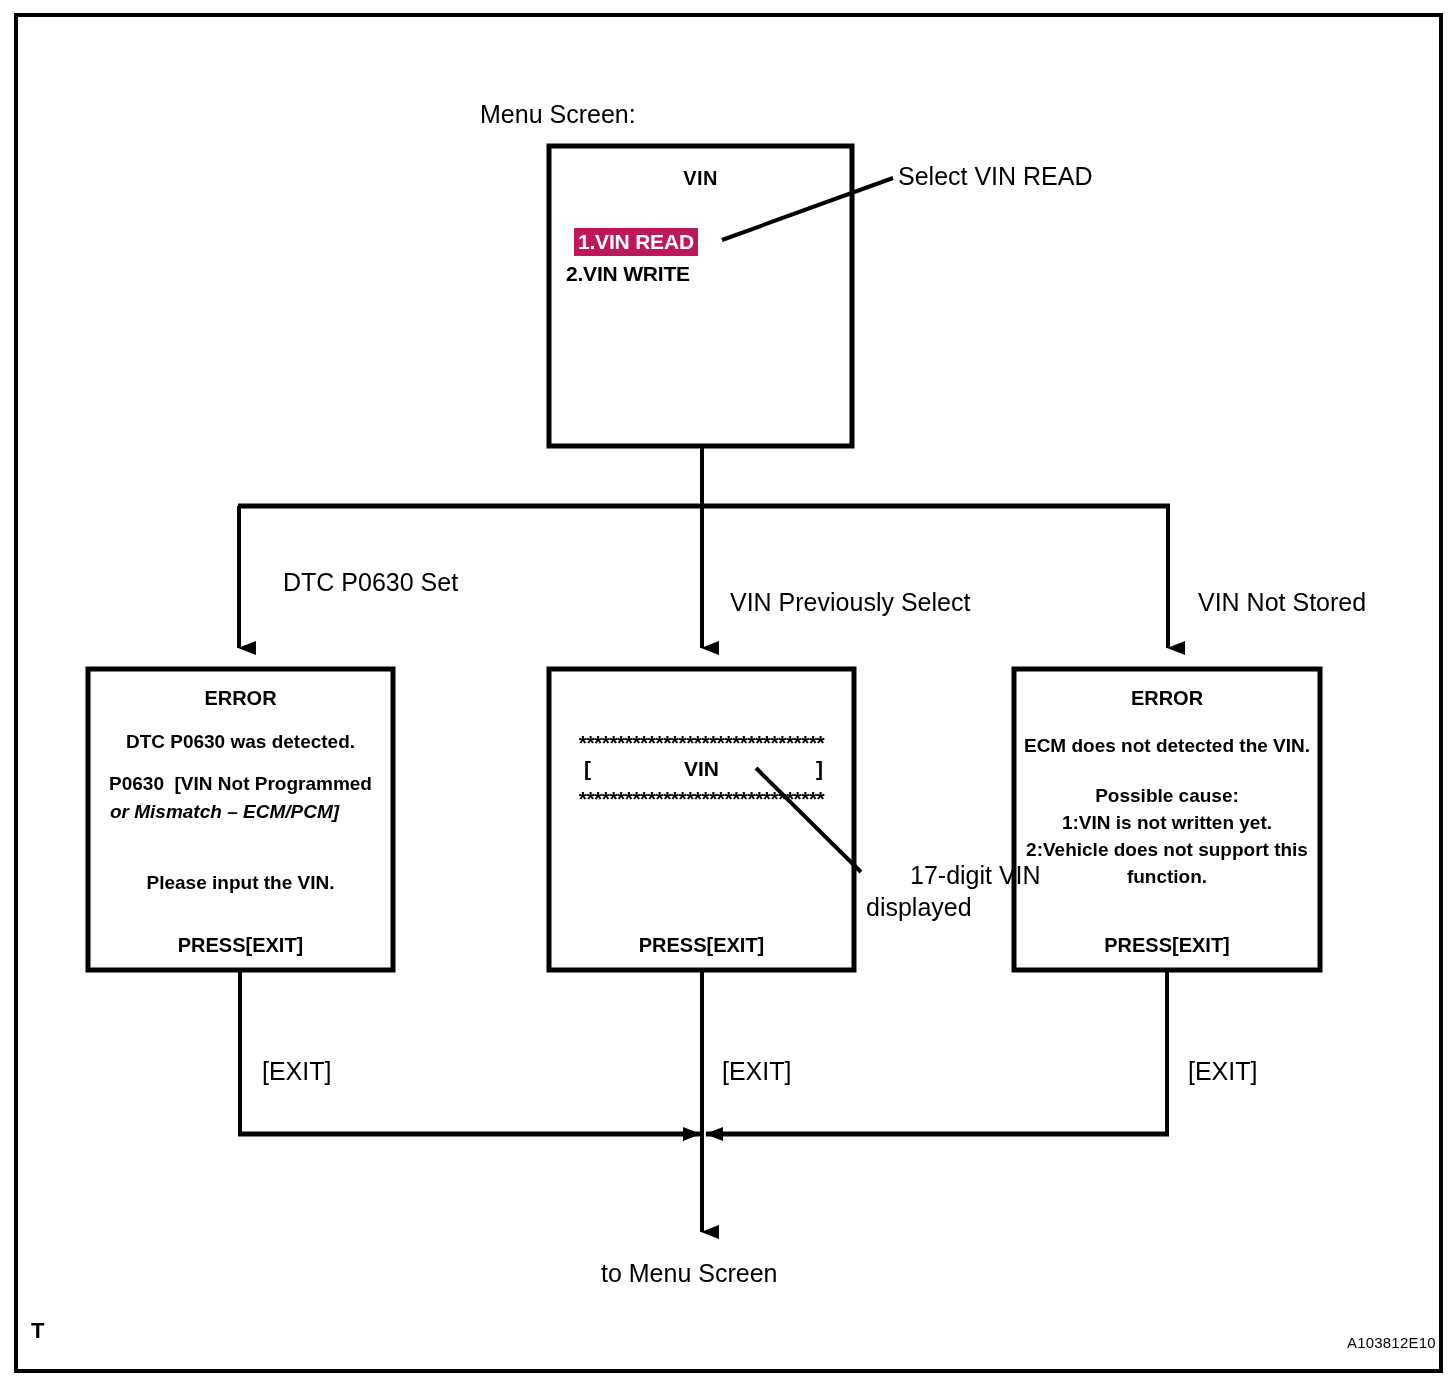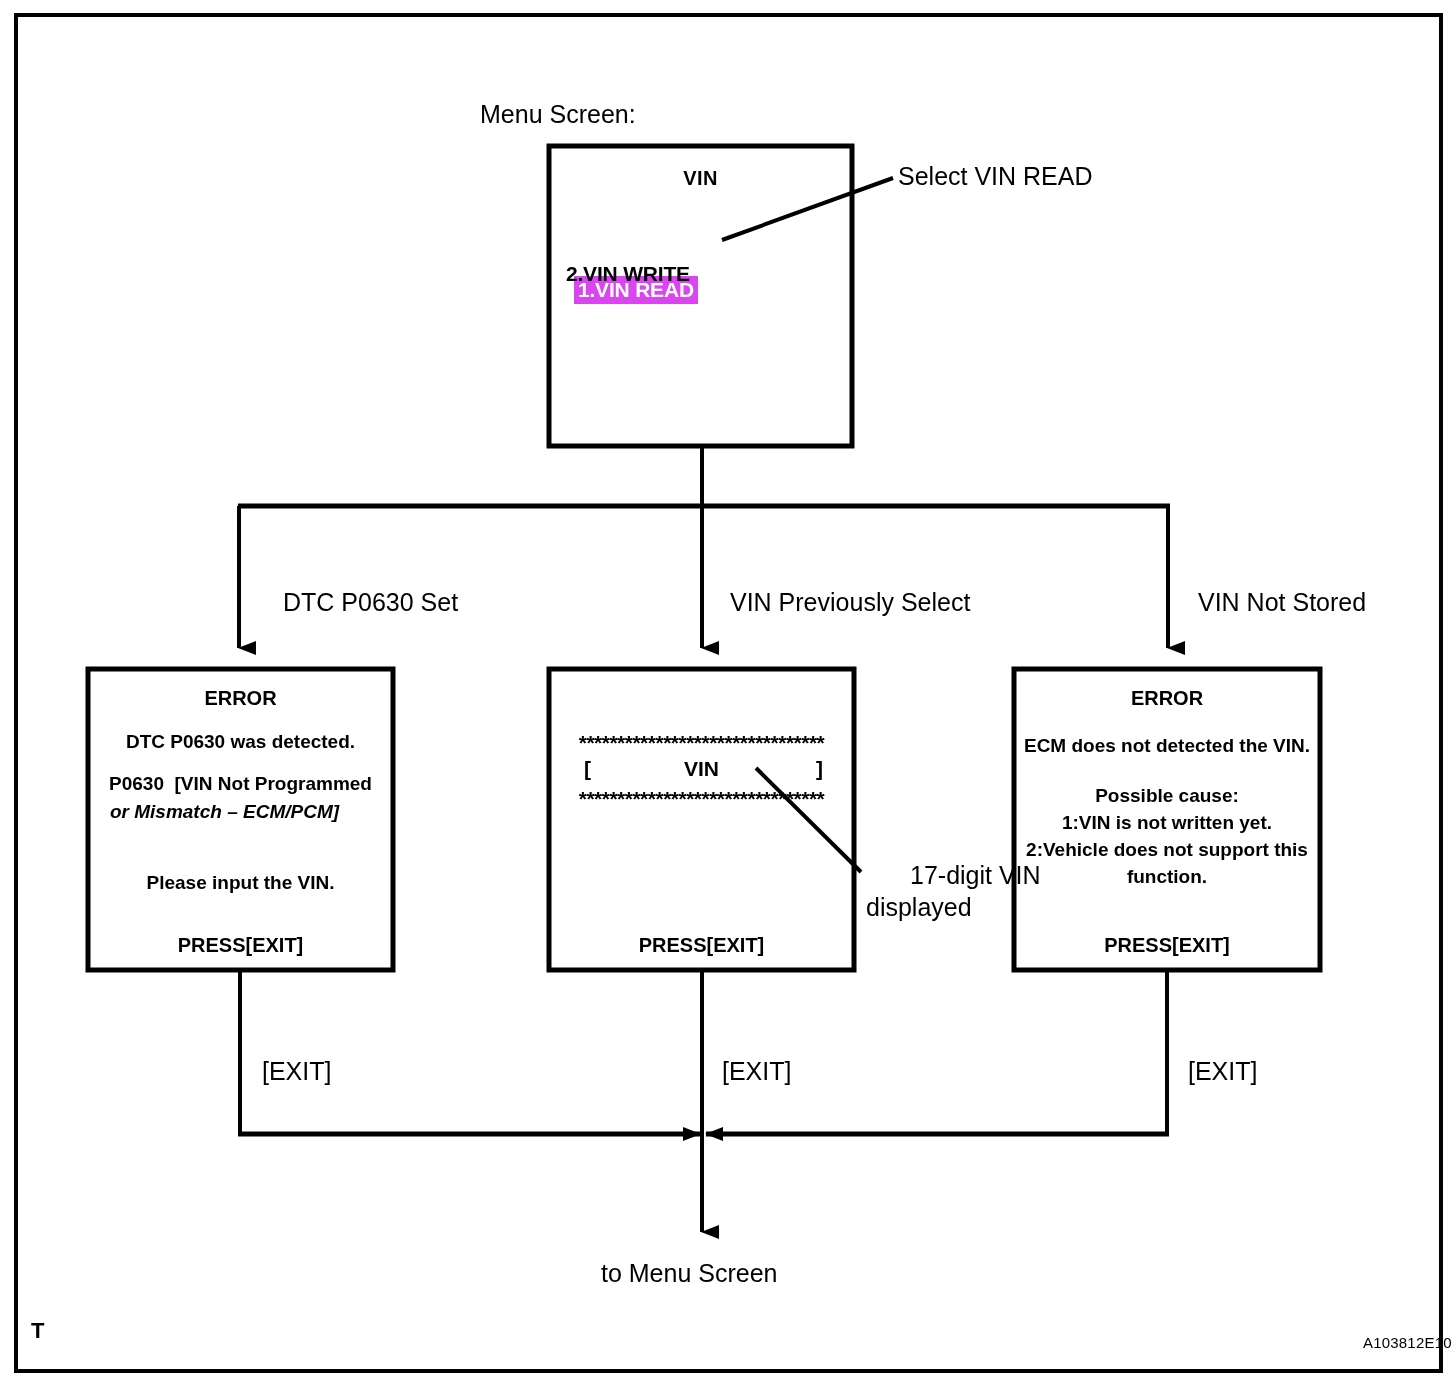--- a/index.html
+++ b/index.html
@@ -54,24 +54,23 @@
   .menu-item {
     position: absolute;
     font-family: "Liberation Sans", sans-serif;
     font-weight: 700;
     font-size: 21px;
     letter-spacing: -0.2px;
     line-height: 1.0;
     white-space: pre;
   }
   .menu-item.selected {
-    background: #d946ef;
+    background: #be185d;
     color: #ffffff;
     padding: 3px 4px 4px 4px;
-    margin-top: 48px;
   }
   .menu-item.plain {
     color: #000000;
     padding: 3px 4px 4px 4px;
   }
   .stars {
     position: absolute;
     font-family: "Liberation Sans", sans-serif;
     font-weight: 700;
     font-size: 21px;
@@ -153,21 +152,21 @@
   <div class="anno" style="left:480px; top:100px;">Menu Screen:</div>
 
   <div class="anno" style="left:898px; top:162px;">Select VIN READ</div>
 
   <div class="scr scr-title" style="left:549px; top:168px; width:303px;">VIN</div>
 
   <div class="menu-item selected" style="left:574px; top:228px;">1.VIN READ</div>
 
   <div class="menu-item plain" style="left:562px; top:260px;">2.VIN WRITE</div>
 
-  <div class="anno" style="left:283px; top:588px;">DTC P0630 Set</div>
+  <div class="anno" style="left:283px; top:568px;">DTC P0630 Set</div>
   <div class="anno" style="left:730px; top:588px;">VIN Previously Select</div>
   <div class="anno" style="left:1198px; top:588px;">VIN Not Stored</div>
 
   <div class="scr" style="left:88px; top:688px; width:305px; font-size:20px;">ERROR</div>
   <div class="scr" style="left:88px; top:732px; width:305px;">DTC P0630 was detected.</div>
   <div class="scr" style="left:88px; top:774px; width:305px;">P0630  [VIN Not Programmed</div>
   <div class="scr" style="left:72px; top:802px; width:305px;font-style:italic;">or Mismatch – ECM/PCM]</div>
   <div class="scr" style="left:88px; top:873px; width:305px;">Please input the VIN.</div>
   <div class="scr" style="left:88px; top:935px; width:305px; font-size:20px;">PRESS[EXIT]</div>
 
@@ -189,15 +188,15 @@
   <div class="scr" style="left:1014px; top:867px; width:306px;">function.</div>
   <div class="scr" style="left:1014px; top:935px; width:306px; font-size:20px;">PRESS[EXIT]</div>
 
   <div class="anno" style="left:262px; top:1057px;">[EXIT]</div>
   <div class="anno" style="left:722px; top:1057px;">[EXIT]</div>
   <div class="anno" style="left:1188px; top:1057px;">[EXIT]</div>
 
   <div class="anno" style="left:601px; top:1259px;">to Menu Screen</div>
 
   <div class="corner-t" style="left:31px; top:1318px;">T</div>
-  <div class="fig-id" style="left:1347px; top:1334px;margin-left:16px;">A103812E10</div>
+  <div class="fig-id" style="left:1347px; top:1334px;">A103812E10</div>
 
 </div>
 
 </body></html>

